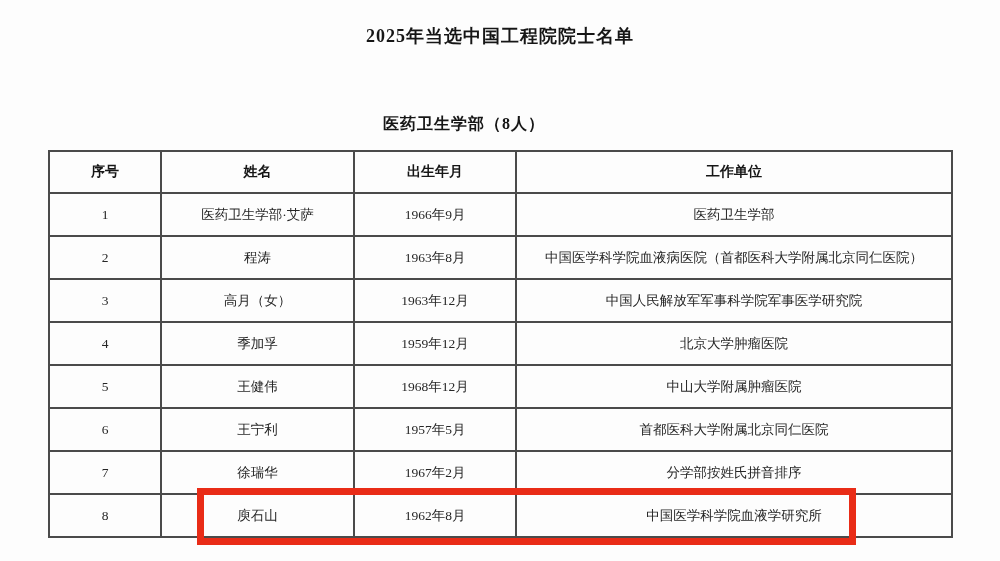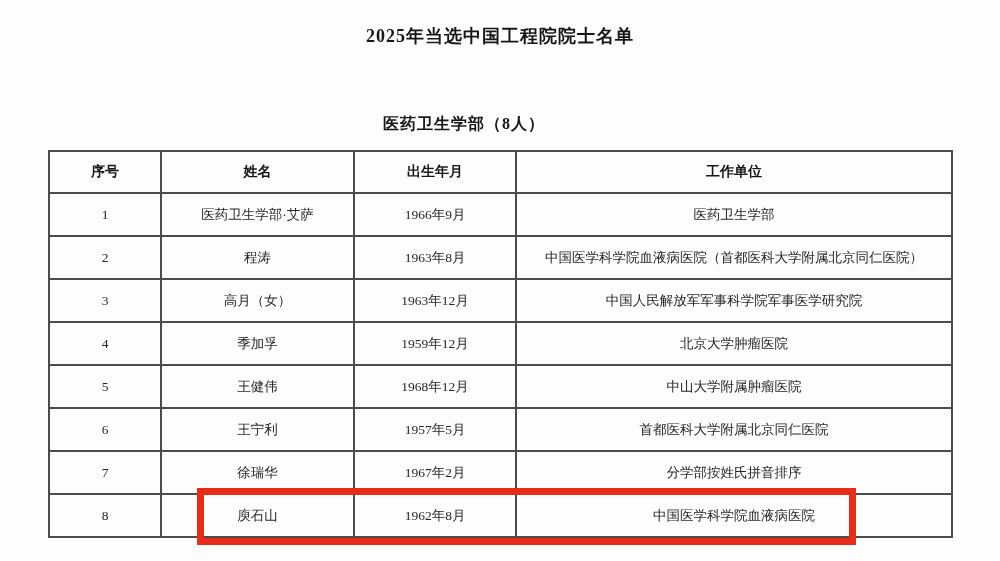--- a/index.html
+++ b/index.html
@@ -153,20 +153,20 @@
         <tr>
     <td>7</td>
     <td>徐瑞华</td>
     <td>1967年2月</td>
     <td>分学部按姓氏拼音排序</td>
   </tr>
         <tr>
     <td>8</td>
     <td>庾石山</td>
     <td>1962年8月</td>
-    <td>中国医学科学院血液病医院</td>
+    <td>中国医学科学院血液学研究所</td>
   </tr>
       </tbody>
   </table>
 
   <div class="highlight-box" style="border-color: rgb(233, 44, 23);"></div>
 
 </div>
 
 </body></html>

